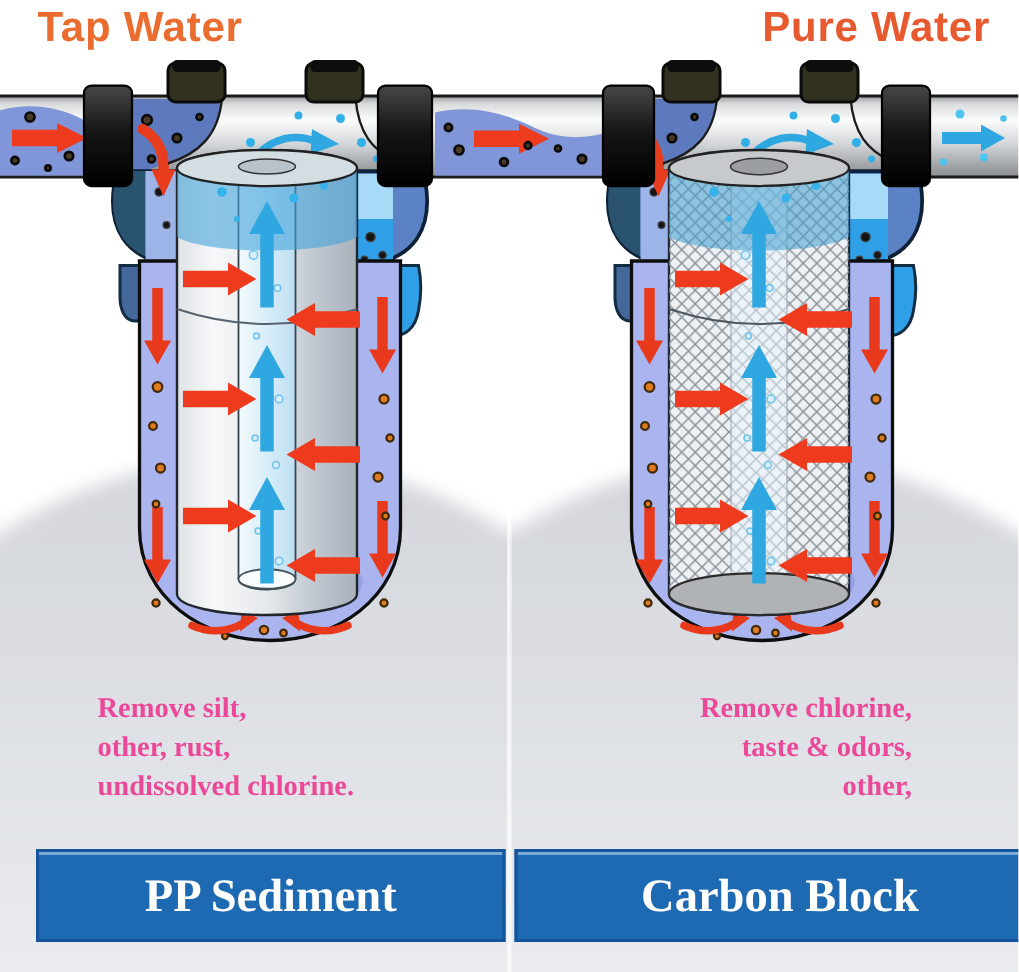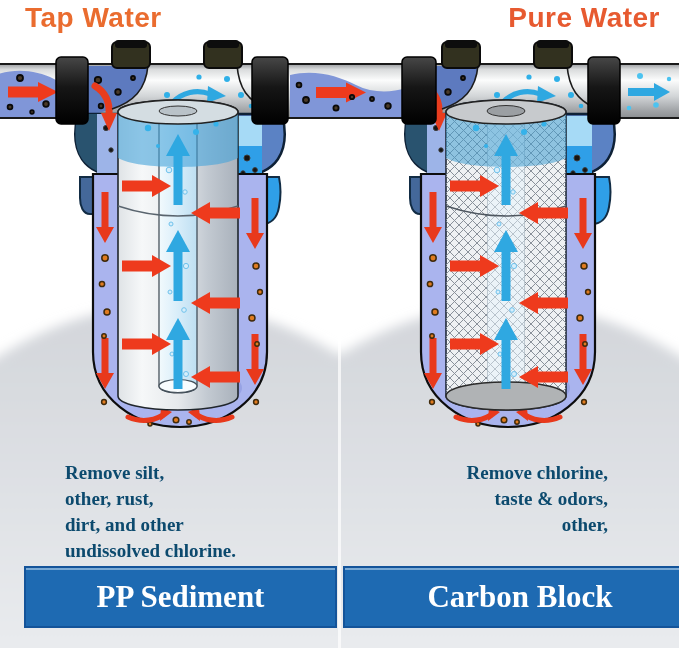--- a/index.html
+++ b/index.html
@@ -4,21 +4,21 @@
 <style>
   html,body{margin:0;padding:0;background:#fff;}
   #canvas{position:relative;width:679px;height:648px;background:#ffffff;overflow:hidden;
           font-family:"Liberation Sans",sans-serif;}
   #scene{position:absolute;left:0;top:0;}
   .title{position:absolute;top:2px;font-family:"Liberation Sans",sans-serif;
          font-weight:700;font-size:28px;letter-spacing:0.5px;text-align:right;}
   .title-tap{left:25px;color:#ea6c2f;}
   .title-pure{right:19px;color:#e75a30;}
   .desc{position:absolute;top:460px;font-family:"Liberation Serif",serif;
-        font-weight:700;font-size:19px;line-height:26px;color:#0c4a6e;}
+        font-weight:700;font-size:19px;line-height:26px;color:#ec4899;}
   .desc-left{left:65px;text-align:left;}
   .desc-right{right:71px;text-align:right;margin-left:32px;}
   .bar{position:absolute;top:566px;height:62px;box-sizing:border-box;
        background:#1e6ab2;border:2px solid #14549a;
        box-shadow:inset 0 2px 0 rgba(215,233,248,.5);
        display:flex;align-items:center;justify-content:center;
        font-family:"Liberation Serif",serif;font-weight:700;font-size:31px;color:#ffffff;}
   .bar-left{left:24px;width:313px;}
   .bar-right{left:343px;width:354px;}
 </style>
@@ -290,21 +290,20 @@
   <use href="#cartFlow"></use>
   <use href="#cartFlow" x="328"></use>
 </svg>
 
   <div class="title title-tap">Tap Water</div>
   <div class="title title-pure">Pure Water</div>
 
   <div class="desc desc-left">
     <div>Remove silt,</div>
     <div>other, rust,</div>
-    <div>dirt, and other</div>
     <div>undissolved chlorine.</div>
   </div>
   <div class="desc desc-right">
     <div>Remove chlorine,</div>
     <div>taste &amp; odors,</div>
     <div>other,</div>
   </div>
 
   <div class="bar bar-left">PP Sediment</div>
   <div class="bar bar-right">Carbon Block</div>

